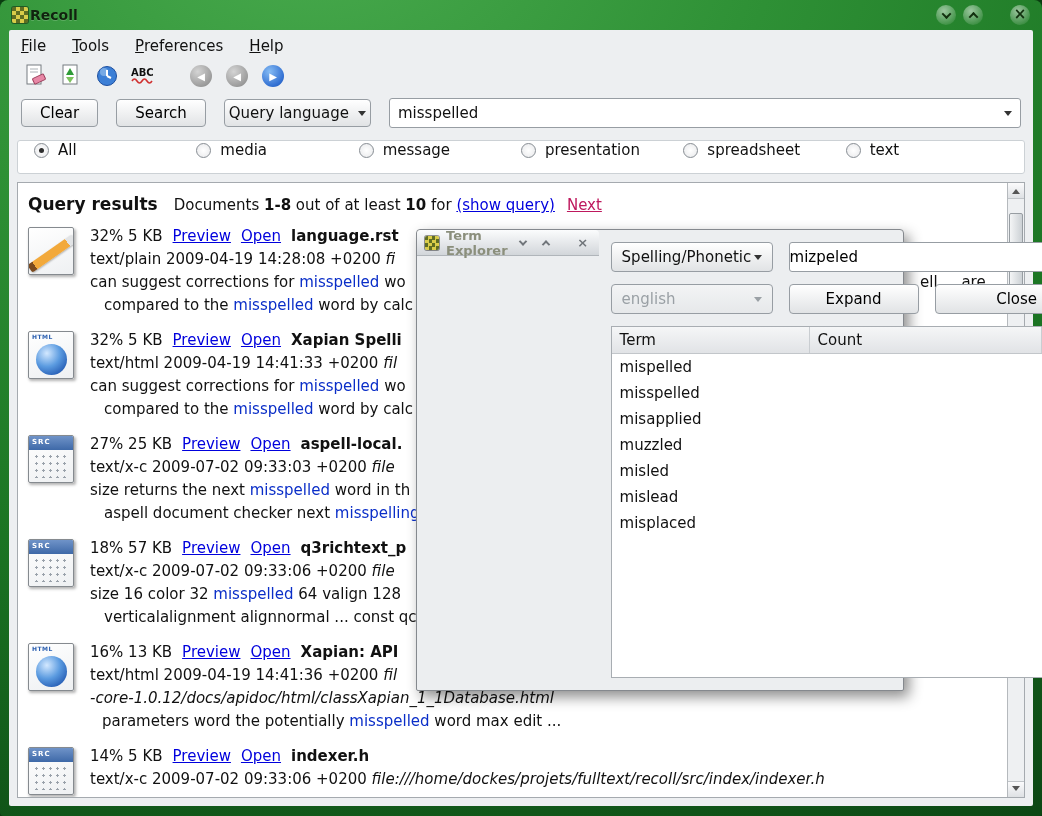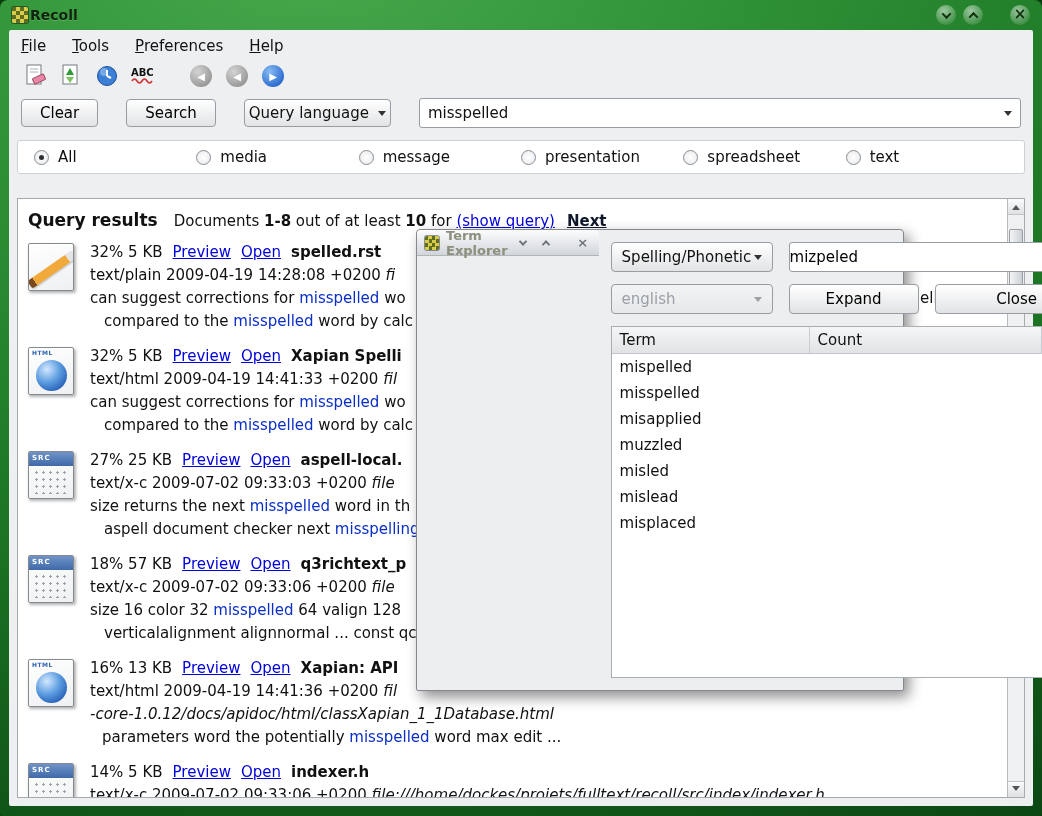--- a/index.html
+++ b/index.html
@@ -27,28 +27,28 @@
   .menubar{display:flex;gap:26px;padding:7px 12px 3px;font-size:15px}
   .menu-item{cursor:pointer}
 
   .toolbar{display:flex;align-items:center;gap:8px;padding:3px 12px 5px;height:38px}
   .tool-btn{width:28px;height:28px;display:flex;align-items:center;justify-content:center;cursor:pointer}
   .tool-sep{width:14px}
   .nav-circle{width:22px;height:22px;border-radius:50%;display:flex;align-items:center;justify-content:center;color:#fff;font-size:10px;cursor:pointer}
   .nav-disabled{background:radial-gradient(circle at 35% 30%, #d4d4d4, #9c9c9c 70%, #7e7e7e)}
   .nav-enabled{background:radial-gradient(circle at 35% 30%, #86bcf4, #316fd2 70%, #1b4ea8)}
 
-  .search-row{display:flex;align-items:center;gap:28px;padding:2px 12px 8px}
+  .search-row{display:flex;align-items:center;gap:18px;padding:2px 12px 8px}
   .btn{background:linear-gradient(#ffffff,#e1e3e5);border:1px solid #979da3;border-radius:4px;padding:4px 18px;font-size:15px;cursor:pointer;font-family:inherit}
   .combo{display:flex;align-items:center;gap:9px;background:linear-gradient(#ffffff,#e1e3e5);border:1px solid #979da3;border-radius:4px;padding:4px 4px;font-size:15px;cursor:pointer}
   .tri-down{width:0;height:0;border:4px solid transparent;border-top:5px solid #333;margin-top:4px}
   .search-box{flex:1;display:flex;align-items:center;background:#fff;border:1px solid #979da3;border-radius:3px;height:30px;padding:0 8px}
   .search-box input{flex:1;border:none;outline:none;font-size:15px;font-family:inherit;background:transparent;color:#111}
 
-  .filter-row{margin:4px 8px 24px;background:#fff;border:1px solid #ccd1d5;border-radius:3px;height:34px;display:flex;align-items:center;padding:0 16px}
+  .filter-row{margin:4px 8px 8px;background:#fff;border:1px solid #ccd1d5;border-radius:3px;height:34px;display:flex;align-items:flex-start;padding:0 16px}
   .radio-item{display:flex;align-items:center;gap:9px;font-size:15px;width:165px;cursor:pointer}
   .radio{width:15px;height:15px;border-radius:50%;border:1px solid #878d93;background:radial-gradient(#fff,#e7e8ea);position:relative;flex:none}
   .radio.sel::after{content:"";position:absolute;inset:4px;border-radius:50%;background:#2e2e2e}
 
   
   .results-pane{flex:1;margin:0 8px 8px;background:#fff;border:1px solid #a5aaaf;display:flex;overflow:hidden}
   .results-content{flex:1;padding:8px 2px 0 8px;overflow:hidden;position:relative}
   .results-header{padding:3px 0 11px 2px;white-space:nowrap}
   .qr-title{font-size:17px;font-weight:bold;margin-right:16px}
   .result-item{display:flex;margin-bottom:12px}
@@ -62,21 +62,21 @@
     background-image:radial-gradient(circle,#99a1aa 1.2px,transparent 1.4px);background-size:7px 7px}
   .icon-text::after{content:"";position:absolute;left:-4px;top:21px;width:54px;height:9px;border-radius:2px;
     background:linear-gradient(90deg,#7a4a1e 0 6px,#f2a93b 6px 46px,#e2e4e6 46px);transform:rotate(-35deg);box-shadow:0 1px 2px rgba(0,0,0,.3)}
   .result-text{flex:1;font-size:15px;line-height:23px;min-width:0}
   .r-line{position:relative;white-space:nowrap;height:23px}
   .r-head > .seg{margin-right:10px}
   .seg-b{font-weight:bold}
   .seg-it{font-style:italic}
   .seg-hl{color:#0a2ec8}
   .seg-link{color:#0000dd;text-decoration:underline;cursor:pointer}
-  .seg-linkb{color:#0f172a;text-decoration:underline;cursor:pointer;font-weight:bold;margin-left:12px}
+  .seg-linkb{color:#be185d;text-decoration:underline;cursor:pointer;font-weight:normal;margin-left:12px}
   .seg-abs{position:absolute;top:0}
 
   
   .scrollbar{width:17px;border-left:1px solid #b5b9bd;background:#eef0f2;display:flex;flex-direction:column;flex:none}
   .sb-btn{height:16px;display:flex;align-items:center;justify-content:center;cursor:pointer;background:linear-gradient(#fbfbfc,#dee1e4)}
   .sb-btn.up{border-bottom:1px solid #c0c4c8}
   .sb-btn.down{border-top:1px solid #c0c4c8}
   .sb-tri-up{width:0;height:0;border:4px solid transparent;border-bottom:5px solid #555;margin-bottom:2px}
   .sb-tri-down{width:0;height:0;border:4px solid transparent;border-top:5px solid #555;margin-top:2px}
   .sb-track{flex:1;position:relative}
@@ -221,21 +221,21 @@
 
     <div class="results-pane">
       <div class="results-content">
         <div class="results-header">
           <span class="qr-title">Query results</span><span id="results-summary"><span class="seg">Documents </span><span class="seg seg-b">1-8</span><span class="seg"> out of at least </span><span class="seg seg-b">10</span><span class="seg"> for </span><a class="seg seg-link">(show query)</a><a class="seg seg-linkb">Next</a></span>
         </div>
         <div id="results-list">
             <div class="result-item">
               <div class="result-icon icon-text"></div>
               <div class="result-text">
-                <div class="r-line r-head"><span class="seg">32% 5 KB</span><a class="seg seg-link">Preview</a><a class="seg seg-link">Open</a><span class="seg seg-b">spelled.rst</span></div>
+                <div class="r-line r-head"><span class="seg">32% 5 KB</span><a class="seg seg-link">Preview</a><a class="seg seg-link">Open</a><span class="seg seg-b">language.rst</span></div>
                 <div class="r-line"><span class="seg">text/plain  2009-04-19 14:28:08 +0200   </span><span class="seg seg-it">fi</span></div>
                 <div class="r-line"><span class="seg">can suggest corrections for </span><span class="seg seg-hl">misspelled</span><span class="seg"> wo</span><span class="seg seg-abs" style="left: 830px;">ell ... are</span></div>
                 <div class="r-line" style="padding-left: 14px;"><span class="seg">compared to the </span><span class="seg seg-hl">misspelled</span><span class="seg"> word by calc</span></div>
               </div>
             </div>
             <div class="result-item">
               <div class="result-icon icon-html"></div>
               <div class="result-text">
                 <div class="r-line r-head"><span class="seg">32% 5 KB</span><a class="seg seg-link">Preview</a><a class="seg seg-link">Open</a><span class="seg seg-b">Xapian Spelli</span></div>
                 <div class="r-line"><span class="seg">text/html  2009-04-19 14:41:33 +0200   </span><span class="seg seg-it">fil</span></div>

